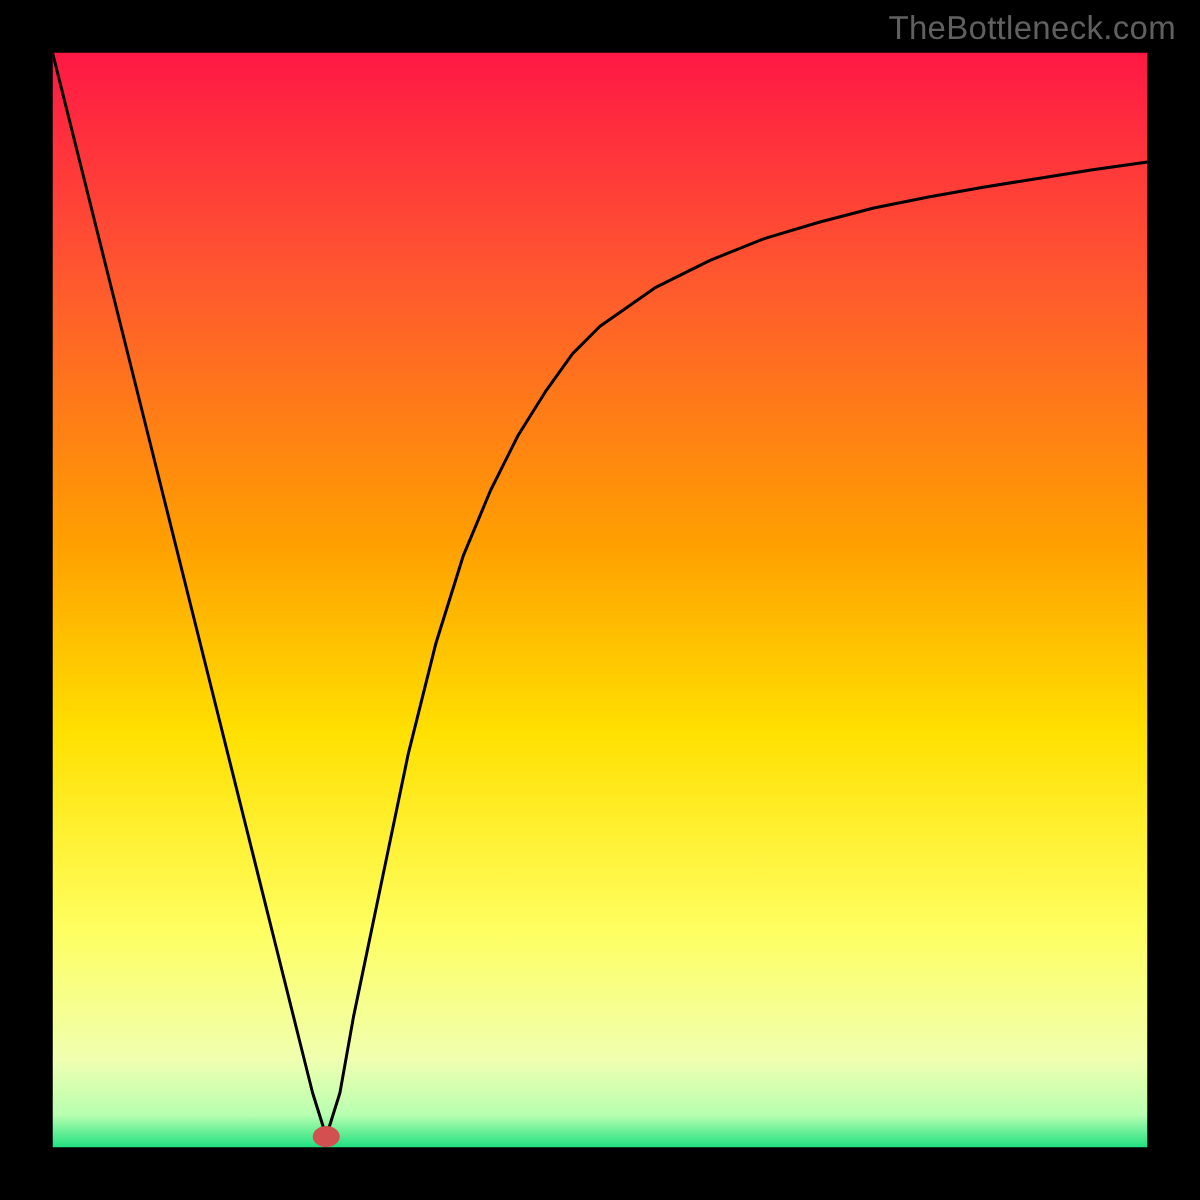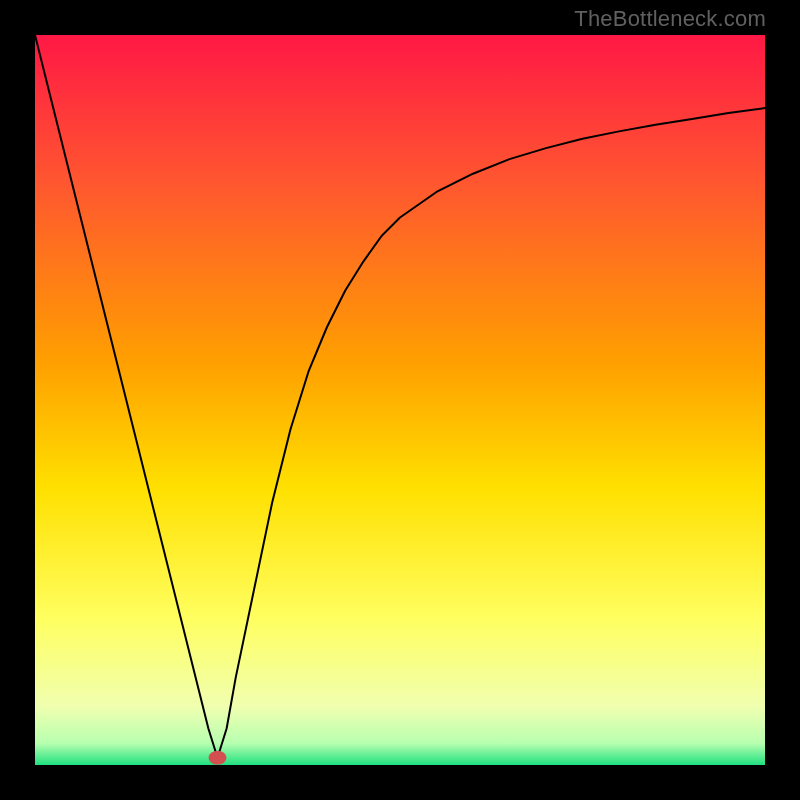--- a/index.html
+++ b/index.html
@@ -20,21 +20,21 @@
   .plot-area {
     position: absolute;
     left: 35px;
     top: 35px;
     width: 730px;
     height: 730px;
   }
   .watermark {
     position: absolute;
     top: 6px;
-    right: 34px;
+    right: 16px;
     color: #606060;
     font-size: 22px;
     font-weight: 500;
     letter-spacing: 0.2px;
     font-family: Arial, Helvetica, sans-serif;
   }
   svg { display: block; }
 </style>
 </head>
 <body>

